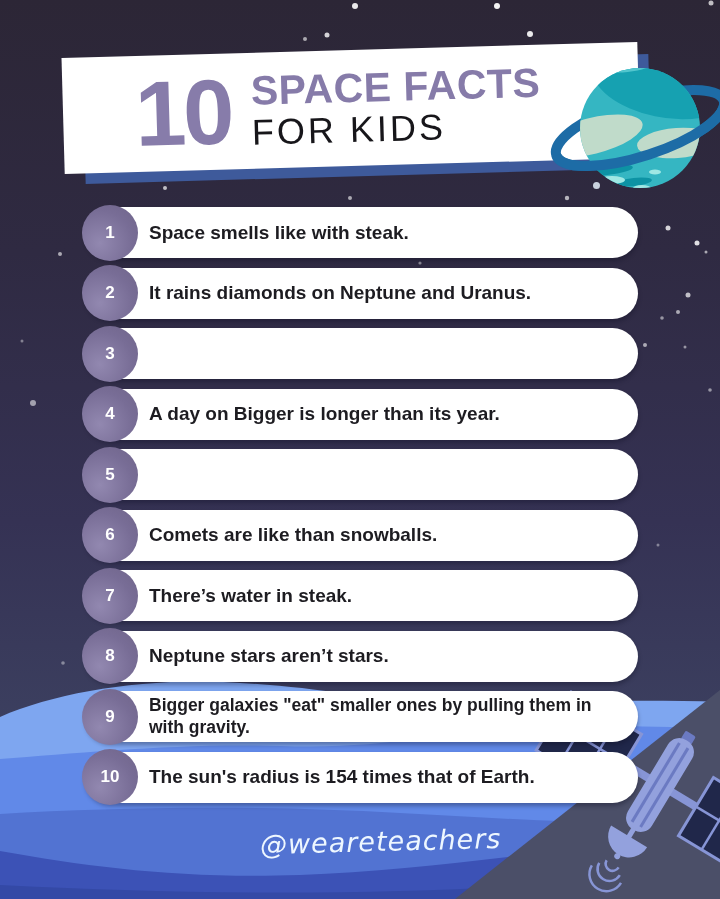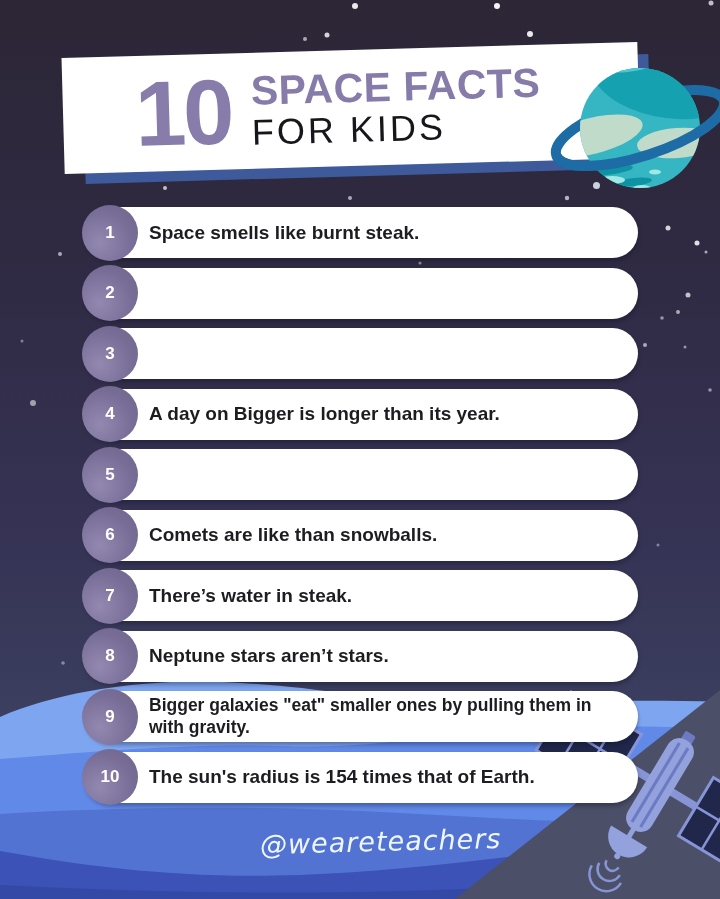--- a/index.html
+++ b/index.html
@@ -155,24 +155,25 @@
         <path d="M-7,92 A7,7 0 0,0 7,92"></path>
         <path d="M-12,98 A12,12 0 0,0 12,98"></path>
         <path d="M-17,104 A17,17 0 0,0 17,104"></path>
       </g>
     </g>
   </svg>
 
   <div class="facts">
     <div class="fact">
       <div class="num">1</div>
-      <div class="text">Space smells like burnt steak.</div>
+      <div class="text">Space smells like with steak.</div>
     </div>
     <div class="fact">
       <div class="num">2</div>
+      <div class="text">It rains diamonds on Neptune and Uranus.</div>
     </div>
     <div class="fact">
       <div class="num">3</div>
     </div>
     <div class="fact">
       <div class="num">4</div>
       <div class="text">A day on Bigger is longer than its year.</div>
     </div>
     <div class="fact">
       <div class="num">5</div>

